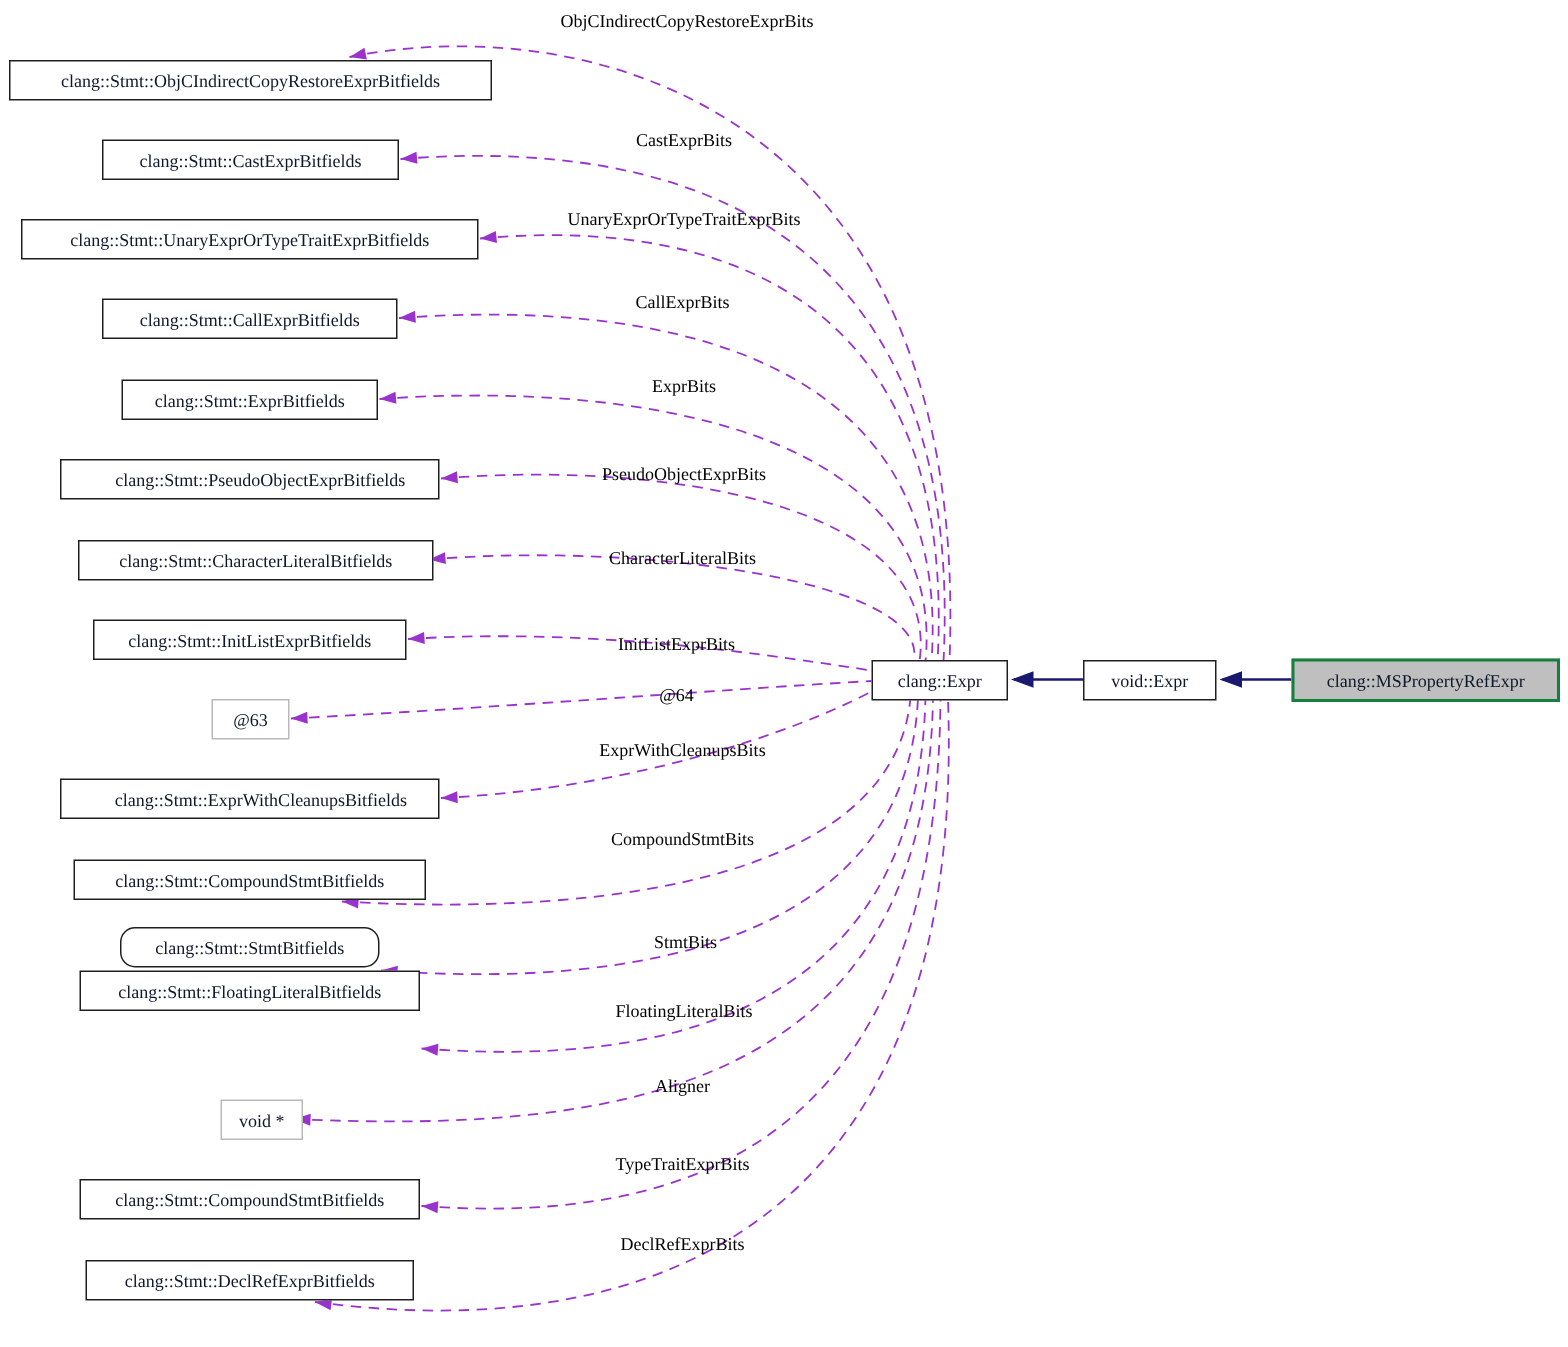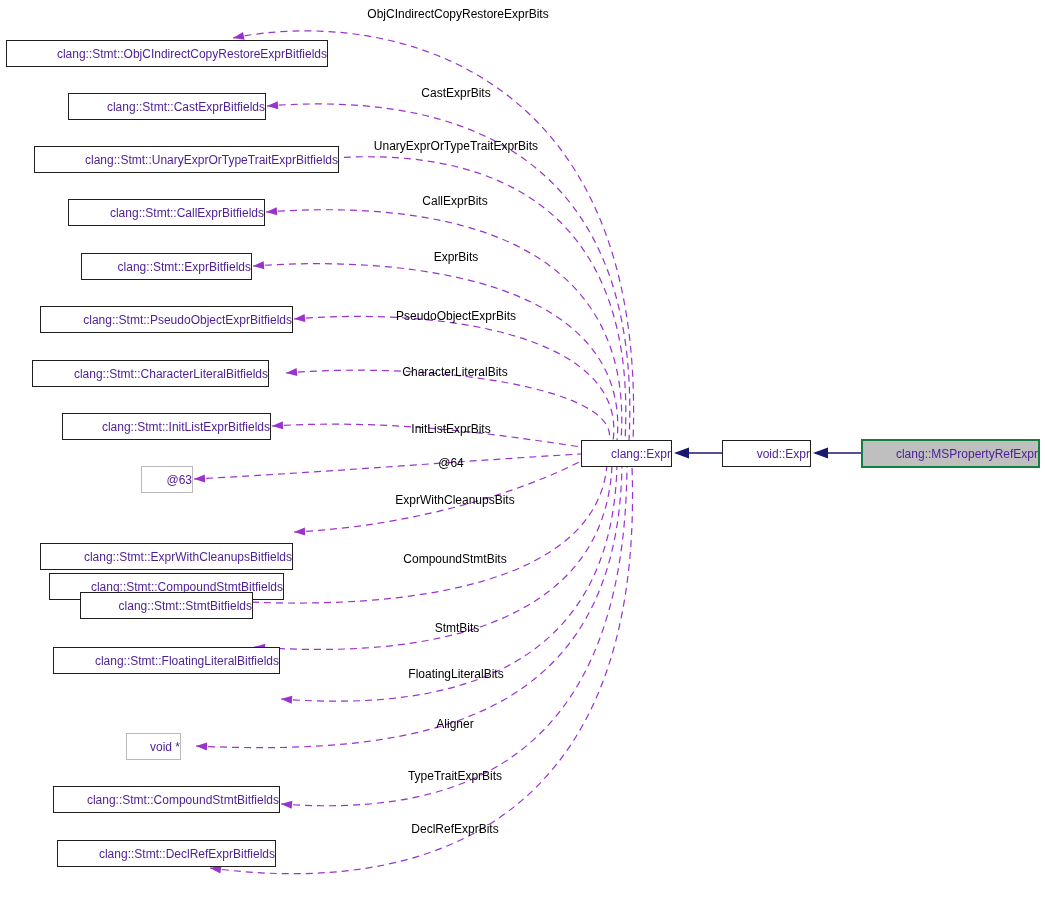--- a/index.html
+++ b/index.html
@@ -1,30 +1,30 @@
 <!DOCTYPE html>
 <html><head>
 <meta charset="utf-8">
 <style>
   html,body{margin:0;padding:0;background:#ffffff;}
   .canvas{
     position:relative;
     width:1045px;height:898px;
     background:#ffffff;
-    font-family:Liberation Sans, sans-serif;
+    font-family:Liberation Serif, serif;
     overflow:hidden;
   }
   .edge-layer{position:absolute;left:0;top:0;}
   .node{
     position:absolute;
     box-sizing:border-box;
-    display:flex;align-items:center;justify-content:flex-end;
+    display:flex;align-items:center;justify-content:center;
     background:#ffffff;
     border:1.5px solid #1f1f1f;
-    color:#4c1d95;
+    color:#0f172a;
     font-size:12px;
     line-height:1;
     white-space:nowrap;
     z-index:2;
   }
   .node.link{cursor:pointer;}
   .node.anon{border:1.5px solid #b9b9b9;}
   .node.highlight{background:#bfbfbf;border:2px solid #15803d;}
   .edge-label{
     font-size:12px;
@@ -90,54 +90,54 @@
       <line x1="815" y1="453" x2="861" y2="453" stroke="#191970" stroke-width="1.6"></line>
       <polygon points="813,453 828,447.5 828,458.5" fill="#191970"></polygon>
     </svg>
   <div id="node-layer">
       <div class="node class link" style="left: 6px; top: 40px; width: 322px; height: 27px;">
         <span>clang::Stmt::ObjCIndirectCopyRestoreExprBitfields</span>
       </div>
       <div class="node class link" style="left: 68px; top: 93px; width: 198px; height: 27px;">
         <span>clang::Stmt::CastExprBitfields</span>
       </div>
-      <div class="node class link" style="left: 14px; top: 146px; width: 305px; height: 27px; margin-left: 20px;">
+      <div class="node class link" style="left: 14px; top: 146px; width: 305px; height: 27px;">
         <span>clang::Stmt::UnaryExprOrTypeTraitExprBitfields</span>
       </div>
       <div class="node class link" style="left: 68px; top: 199px; width: 197px; height: 27px;">
         <span>clang::Stmt::CallExprBitfields</span>
       </div>
       <div class="node class link" style="left: 81px; top: 253px; width: 171px; height: 27px;">
         <span>clang::Stmt::ExprBitfields</span>
       </div>
       <div class="node class link" style="left: 40px; top: 306px; width: 253px; height: 27px; padding-left: 14px;">
         <span>clang::Stmt::PseudoObjectExprBitfields</span>
       </div>
-      <div class="node class link" style="left: 32px; top: 360px; width: 237px; height: 27px;">
+      <div class="node class link" style="left: 52px; top: 360px; width: 237px; height: 27px;">
         <span>clang::Stmt::CharacterLiteralBitfields</span>
       </div>
       <div class="node class link" style="left: 62px; top: 413px; width: 209px; height: 27px;">
         <span>clang::Stmt::InitListExprBitfields</span>
       </div>
       <div class="node anon" style="left: 141px; top: 466px; width: 52px; height: 27px;">
         <span>@63</span>
       </div>
-      <div class="node class link" style="left: 40px; top: 543px; width: 253px; height: 27px; padding-left: 15px;">
+      <div class="node class link" style="left: 40px; top: 519px; width: 253px; height: 27px; padding-left: 15px;">
         <span>clang::Stmt::ExprWithCleanupsBitfields</span>
       </div>
       <div class="node class link" style="left: 49px; top: 573px; width: 235px; height: 27px;">
         <span>clang::Stmt::CompoundStmtBitfields</span>
       </div>
-      <div class="node class link" style="left: 80px; top: 592px; width: 173px; height: 27px;">
+      <div class="node class link" style="left: 80px; top: 618px; width: 173px; height: 27px; border-radius: 10px;">
         <span>clang::Stmt::StmtBitfields</span>
       </div>
       <div class="node class link" style="left: 53px; top: 647px; width: 227px; height: 27px;">
         <span>clang::Stmt::FloatingLiteralBitfields</span>
       </div>
-      <div class="node anon" style="left: 126px; top: 733px; width: 55px; height: 27px;">
+      <div class="node anon" style="left: 147px; top: 733px; width: 55px; height: 27px;">
         <span>void *</span>
       </div>
       <div class="node class link" style="left: 53px; top: 786px; width: 227px; height: 27px;">
         <span>clang::Stmt::CompoundStmtBitfields</span>
       </div>
       <div class="node class link" style="left: 57px; top: 840px; width: 219px; height: 27px;">
         <span>clang::Stmt::DeclRefExprBitfields</span>
       </div>
       <div class="node class link" style="left: 581px; top: 440px; width: 91px; height: 27px;">
         <span>clang::Expr</span>

